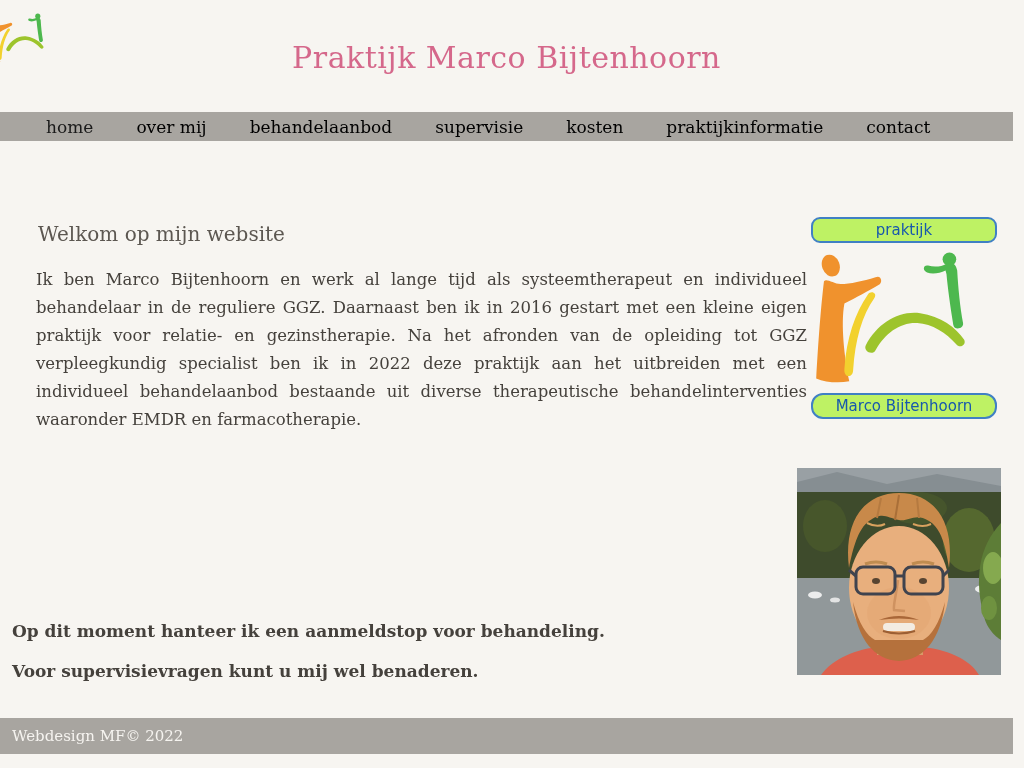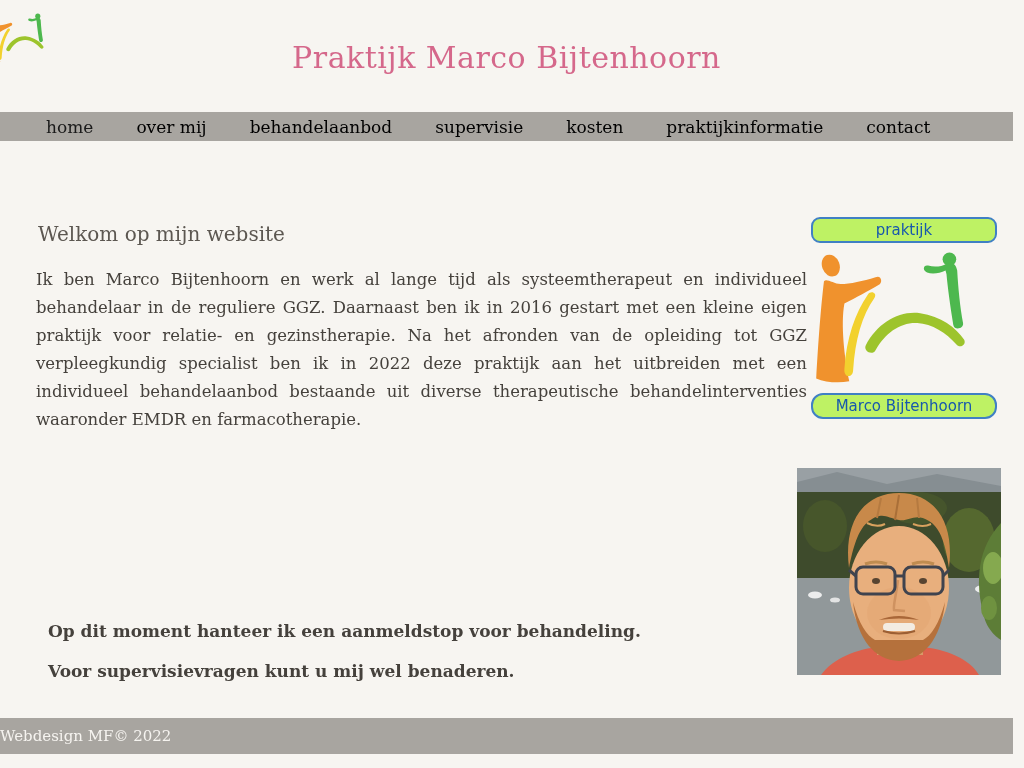--- a/index.html
+++ b/index.html
@@ -40,21 +40,21 @@
   .para {
     position: absolute; left: 12px; width: 771px;
     font-size: 16.5px; line-height: 28px; color: #45413c;
     text-align: justify;
     margin-left: 24px;
   }
   .p1 { top: 266px; }
   .p2 { top: 464px; line-height: 26px; }
   .bold {
     position: absolute; left: 12px; width: 771px;
-    font-size: 17px; font-weight: bold; color: #45413c; margin-left: 36px;
+    font-size: 17px; font-weight: bold; color: #45413c;
   }
   .b1 { top: 621px; }
   .b2 { top: 661px; }
 
   
   .btn {
     position: absolute; left: 811px; width: 186px; height: 26px;
     background: #bef264; border: 2px solid #4080c4; border-radius: 9px;
     color: #1758ad; font-family: "DejaVu Sans", "Liberation Sans", sans-serif;
     font-size: 15px; display: flex; align-items: center; justify-content: center;
@@ -68,21 +68,21 @@
   
   .photo {
     position: absolute; left: 797px; top: 468px; width: 204px; height: 207px;
     overflow: hidden;
   }
   .photo svg { width: 204px; height: 207px; display: block; }
 
   
   .footer {
     position: absolute; left: 0; top: 718px; width: 1013px; height: 36px;
-    background: #a8a5a0; display: flex; align-items: center; 
+    background: #a8a5a0; display: flex; align-items: center; padding-left: 12px;
   }
   .footer span { color: #f6f4f0; font-size: 15px; }
 
   .svg-defs { position: absolute; width: 0; height: 0; overflow: hidden; }
 </style>
 </head>
 <body>
 
 <svg class="svg-defs" aria-hidden="true">
   <defs>

